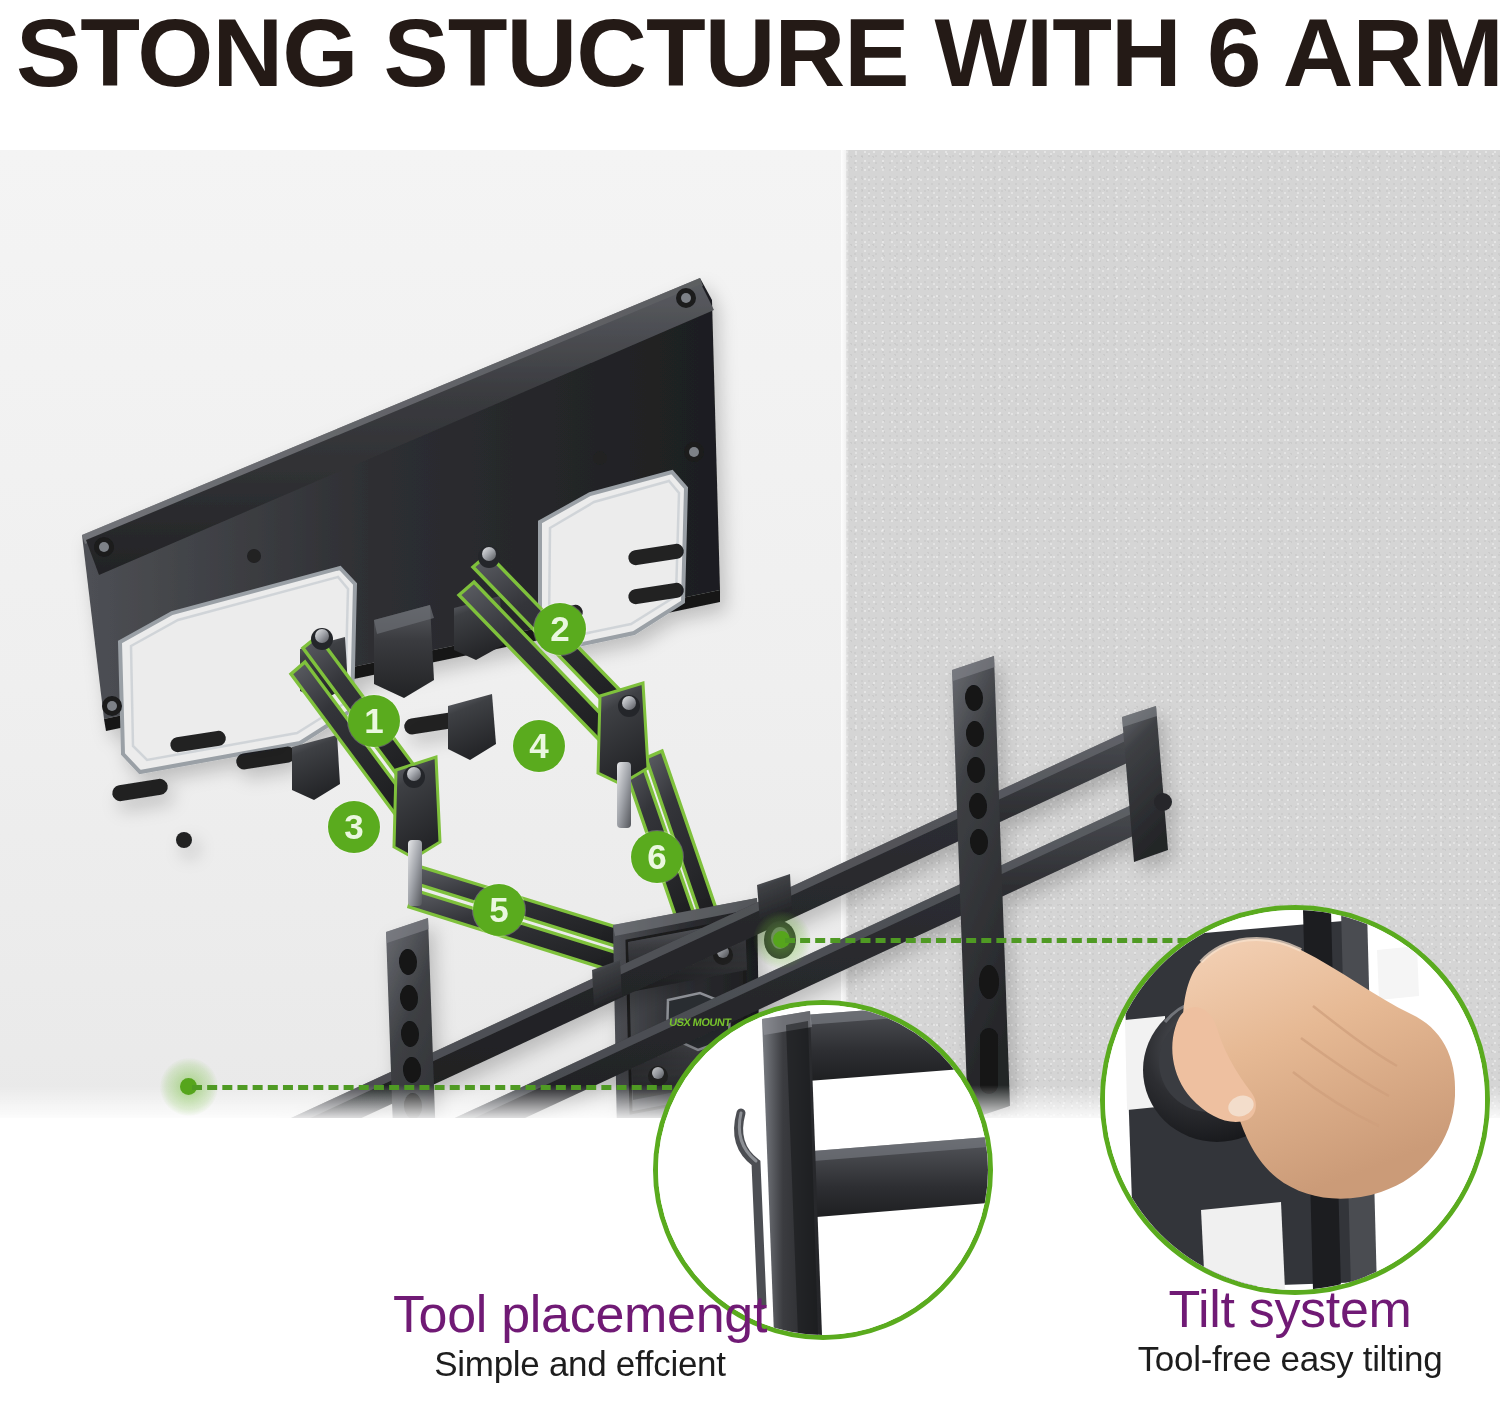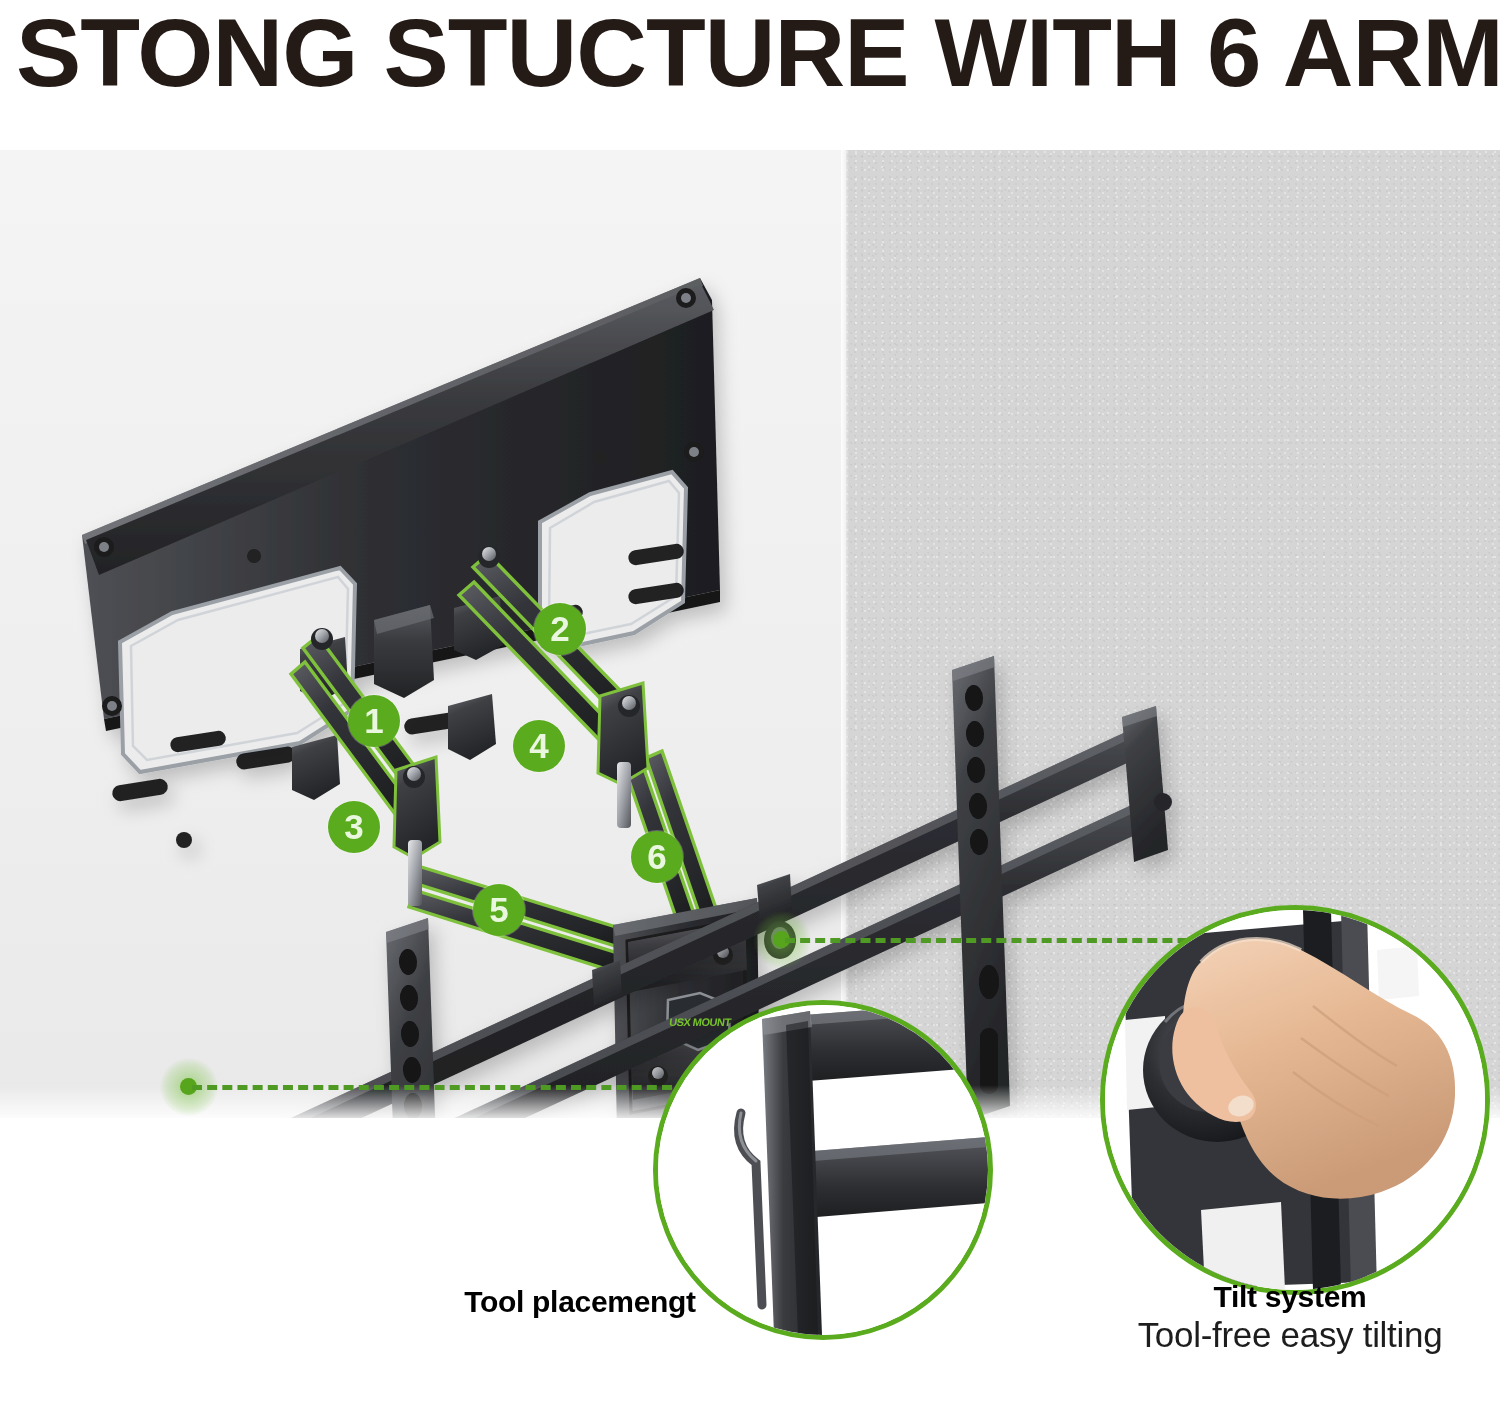--- a/index.html
+++ b/index.html
@@ -164,23 +164,23 @@
     border-radius:50%;
     background: radial-gradient(circle, rgba(110,190,50,.55) 0%, rgba(110,190,50,.18) 55%, rgba(110,190,50,0) 72%);
   }
 
   
   .caption-block { position: absolute; text-align: center; }
   #caption-left  { left: 300px; top: 1285px; width: 560px; }
   #caption-right { left: 1010px; top: 1280px; width: 560px; }
   .cap-title {
     font-family: "Liberation Sans", sans-serif;
-    font-weight: bold;
-    font-size: 30px;
-    color: #000000;
+    font-weight: normal;
+    font-size: 52px;
+    color: #701a75;
     letter-spacing: -0.3px;
     line-height: 1.12;
   }
   .cap-sub {
     font-family: "Liberation Sans", sans-serif;
     font-size: 35px;
     color: #1d1d1d;
     letter-spacing: -0.3px;
     line-height: 1.18;
   }
@@ -474,20 +474,21 @@
       <path d="M104,14 L152,6 L154,22 L106,30 Z" fill="#92959b" opacity=".6"></path>
       <path d="M128,20 L150,16 L160,330 L140,330 Z" fill="#161719" opacity=".55"></path>
 
       <path d="M83,108 Q74,140 98,158 L104,300" fill="none" stroke="#4c4e53" stroke-width="9" stroke-linecap="round"></path>
       <path d="M83,108 Q76,138 98,156" fill="none" stroke="#a9acb2" stroke-width="3" stroke-linecap="round" opacity=".7"></path>
     </svg>
   </div>
 
   <div class="caption-block" id="caption-left">
     <div class="cap-title">Tool placemengt</div>
+    <div class="cap-sub">Simple and effcient</div>
   </div>
 
   <div class="callout" id="callout-right">
     <svg class="callout-inner" viewBox="0 0 380 380">
       <defs>
         <radialGradient id="knobG" cx="40%" cy="35%" r="70%">
           <stop offset="0%" stop-color="#5d6066"></stop>
           <stop offset="55%" stop-color="#2d2e32"></stop>
           <stop offset="100%" stop-color="#16171a"></stop>
         </radialGradient>

